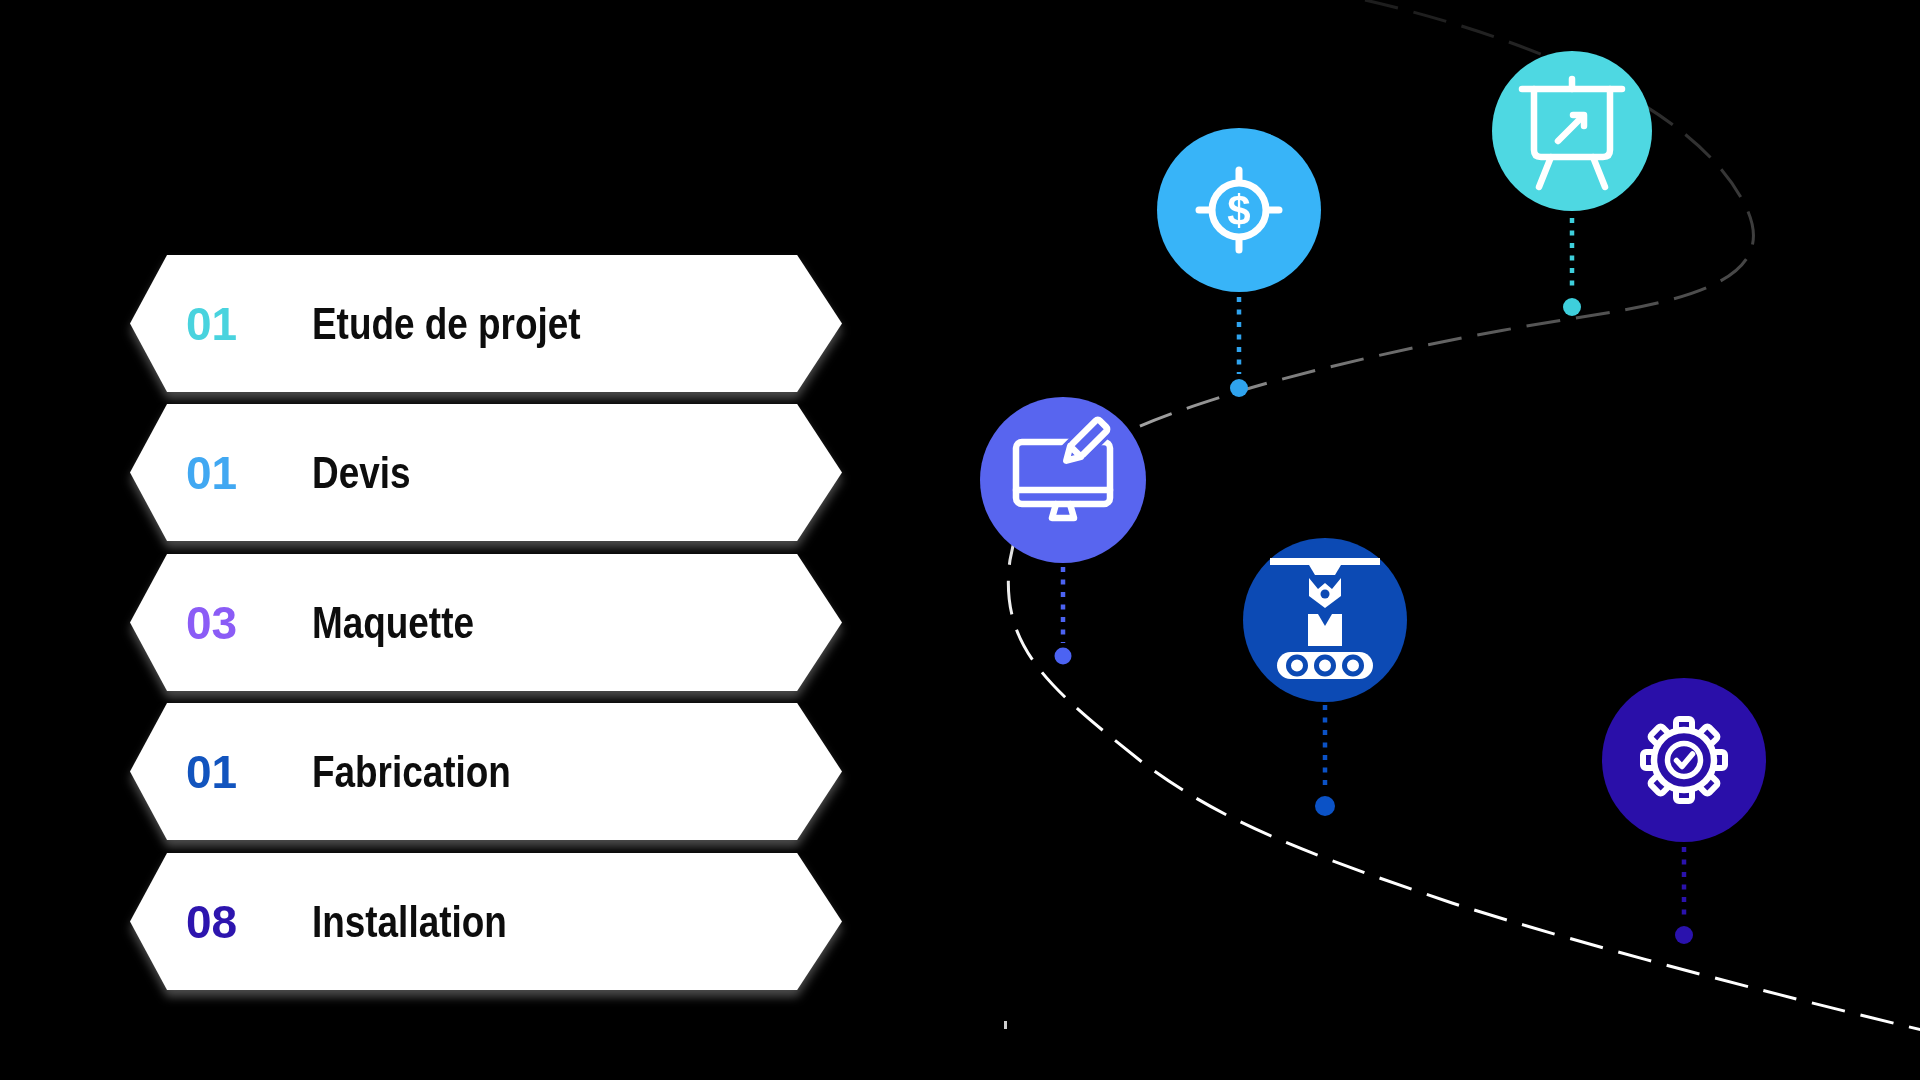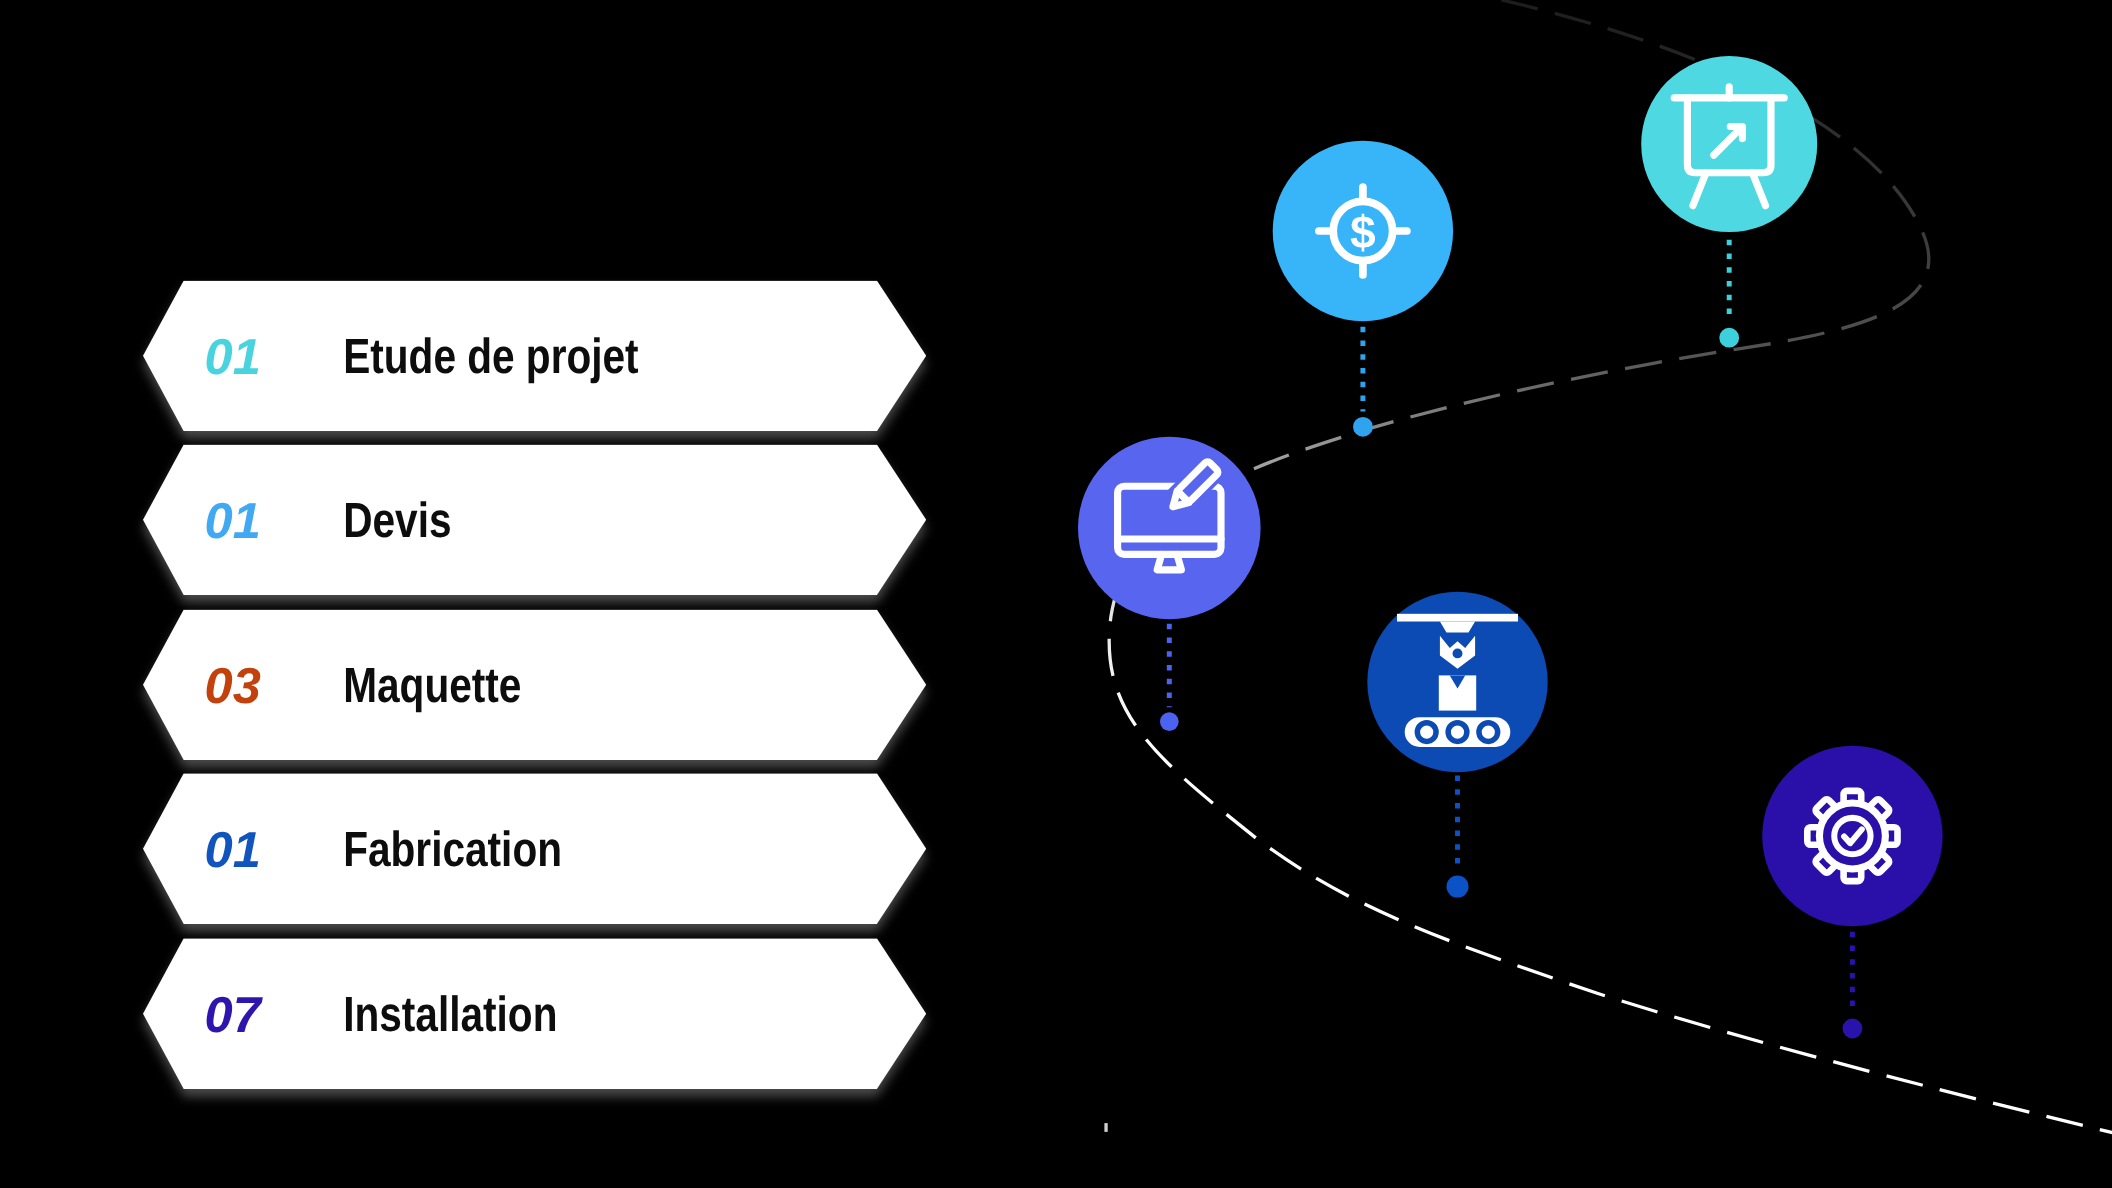--- a/index.html
+++ b/index.html
@@ -25,21 +25,20 @@
     align-items:center;
     padding-left:56px;
     box-sizing:border-box;
   }
   .step-num{
     width:70px;
     font-size:46px;
     font-weight:bold;
     letter-spacing:0px;
     flex:0 0 auto;
-    font-style:italic;
   }
   .step-label{
     margin-left:56px;
     font-size:45px;
     font-weight:bold;
     color:#0d0d0d;
     transform:scaleX(0.82);
     transform-origin:left center;
     display:inline-block;
     white-space:nowrap;
@@ -64,35 +63,35 @@
 
     <div class="banner-wrap" style="top:404px">
       <div class="banner">
         <span class="step-num" style="color: rgb(65, 168, 242);">01</span>
         <span class="step-label">Devis</span>
       </div>
     </div>
 
     <div class="banner-wrap" style="top:554px">
       <div class="banner">
-        <span class="step-num" style="color: #c2410c;">03</span>
+        <span class="step-num" style="color: #8b5cf6;">03</span>
         <span class="step-label">Maquette</span>
       </div>
     </div>
 
     <div class="banner-wrap" style="top:703px">
       <div class="banner">
         <span class="step-num" style="color: rgb(18, 84, 190);">01</span>
         <span class="step-label">Fabrication</span>
       </div>
     </div>
 
     <div class="banner-wrap" style="top:853px">
       <div class="banner">
-        <span class="step-num" style="color: rgb(45, 21, 174);">07</span>
+        <span class="step-num" style="color: rgb(45, 21, 174);">08</span>
         <span class="step-label">Installation</span>
       </div>
     </div>
   </div>
 
   <svg class="art" width="1920" height="1080" viewBox="0 0 1920 1080">
     <defs>
       <linearGradient id="routeGrad" gradientUnits="userSpaceOnUse" x1="0" y1="0" x2="0" y2="1080">
         <stop offset="0" stop-color="#1d1d1d"></stop>
         <stop offset="0.22" stop-color="#3f3f3f"></stop>

